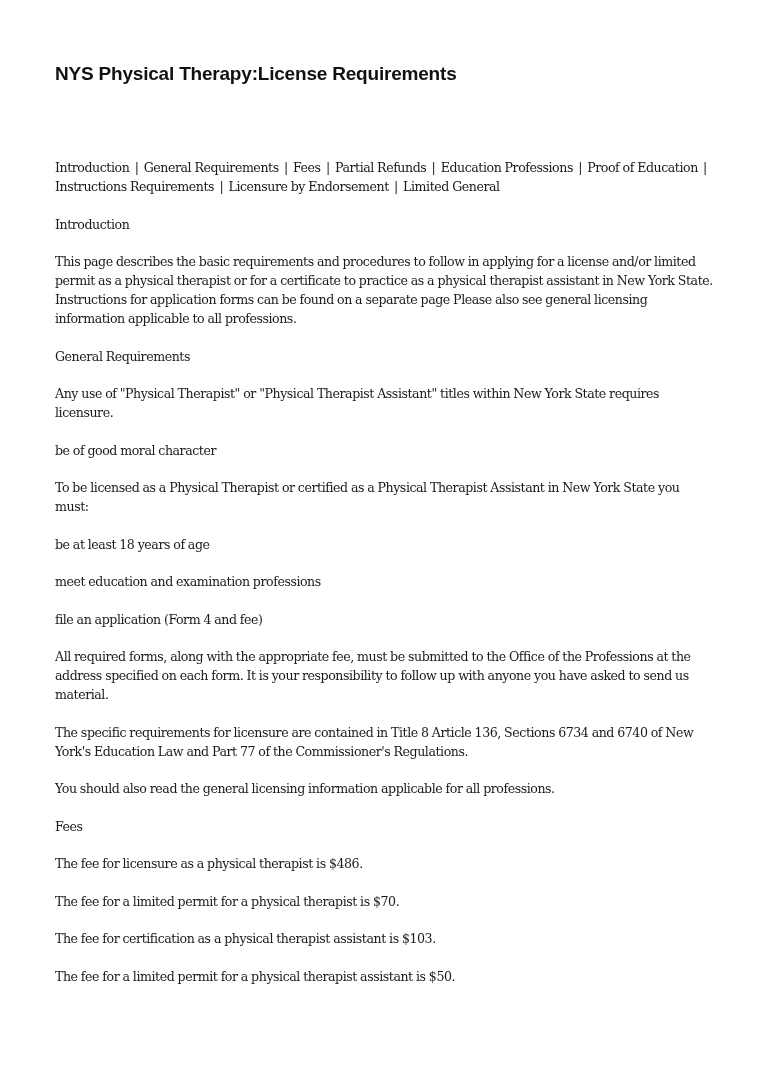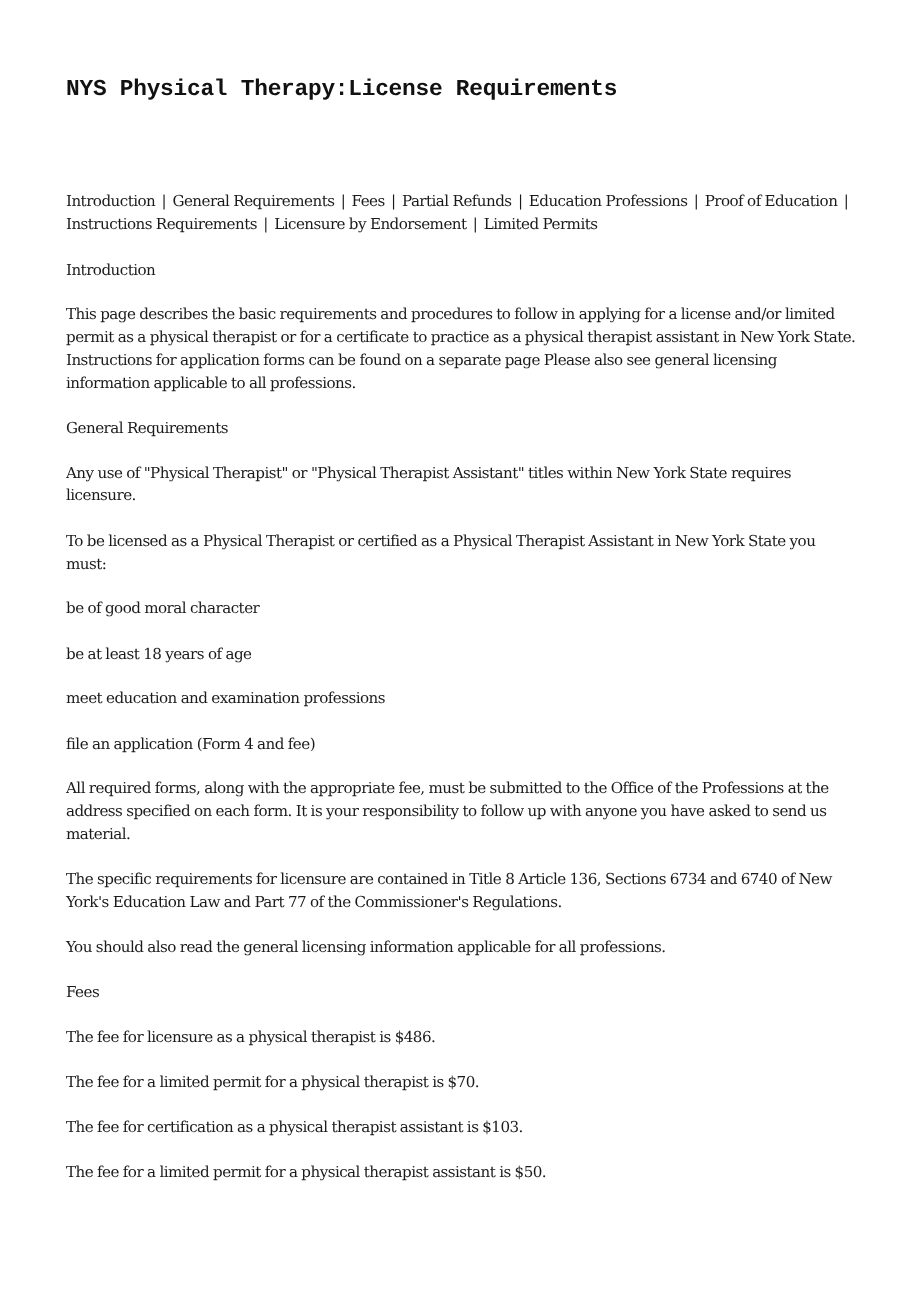--- a/index.html
+++ b/index.html
@@ -19,21 +19,21 @@
       position: absolute;
       left: 55px;
       top: 0;
       width: 660px;
     }
     .title {
       position: absolute;
       left: 0;
       top: 60px;
       margin: 0;
-      font-family: Liberation Mono, monospace;
+      font-family: Liberation Sans, sans-serif;
       font-weight: bold;
       font-size: 19px;
       line-height: 28px;
       color: #111111;
       white-space: nowrap;
       letter-spacing: -0.2px;
     }
     .content {
       position: absolute;
       left: 0;
@@ -69,30 +69,30 @@
       <span>Partial Refunds</span>
       <span class="sep">|</span>
       <span>Education Professions</span>
       <span class="sep">|</span>
       <span>Proof of Education</span>
       <span class="sep">|</span>
       <span>Instructions Requirements</span>
       <span class="sep">|</span>
       <span>Licensure by Endorsement</span>
       <span class="sep">|</span>
-      <span>Limited Permits</span>
+      <span>Limited General</span>
     </p>
 
     <p>Introduction</p>
     <p>This page describes the basic requirements and procedures to follow in applying for a license and/or limited permit as a physical therapist or for a certificate to practice as a physical therapist assistant in New York State. Instructions for application forms can be found on a separate page Please also see general licensing information applicable to all professions.</p>
 
     <p>General Requirements</p>
     <p>Any use of "Physical Therapist" or "Physical Therapist Assistant" titles within New York State requires licensure.</p>
+    <p>be of good moral character</p>
     <p>To be licensed as a Physical Therapist or certified as a Physical Therapist Assistant in New York State you must:</p>
-    <p>be of good moral character</p>
     <p>be at least 18 years of age</p>
     <p>meet education and examination professions</p>
     <p>file an application (Form 4 and fee)</p>
     <p>All required forms, along with the appropriate fee, must be submitted to the Office of the Professions at the address specified on each form. It is your responsibility to follow up with anyone you have asked to send us material.</p>
     <p>The specific requirements for licensure are contained in Title 8 Article 136, Sections 6734 and 6740 of New York's Education Law and Part 77 of the Commissioner's Regulations.</p>
     <p>You should also read the general licensing information applicable for all professions.</p>
 
     <p>Fees</p>
     <p>The fee for licensure as a physical therapist is $486.</p>
     <p>The fee for a limited permit for a physical therapist is $70.</p>

